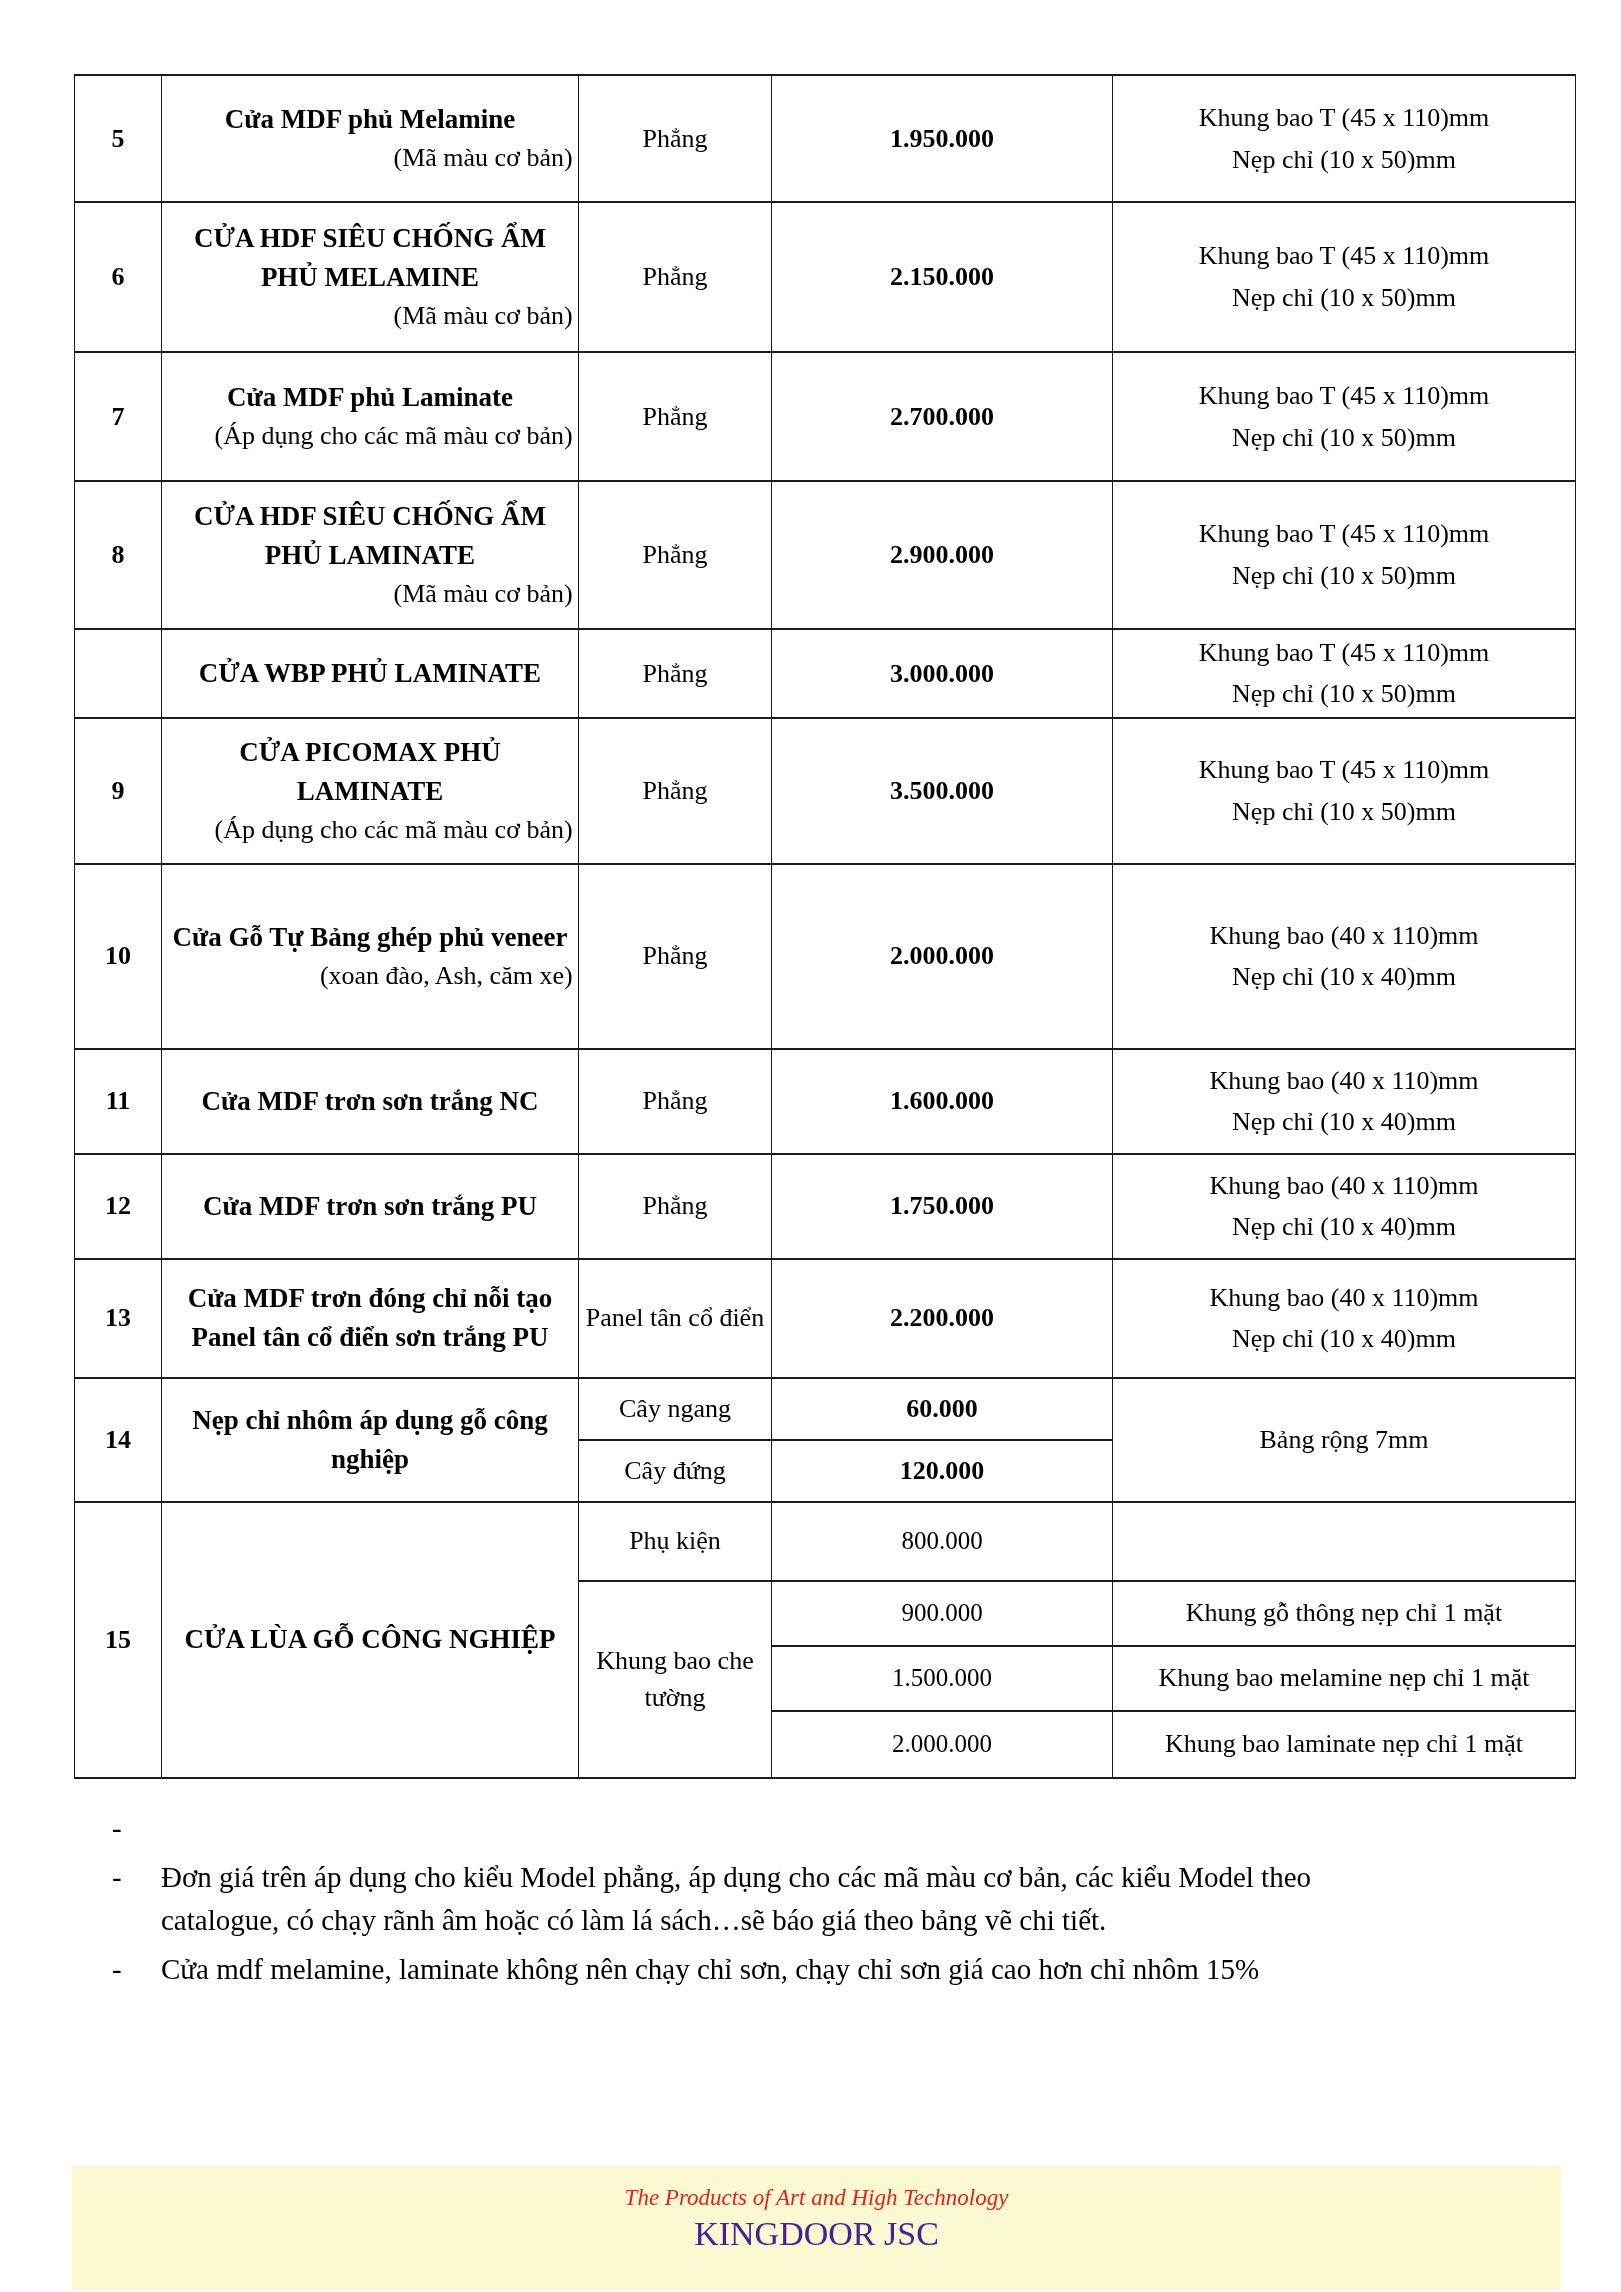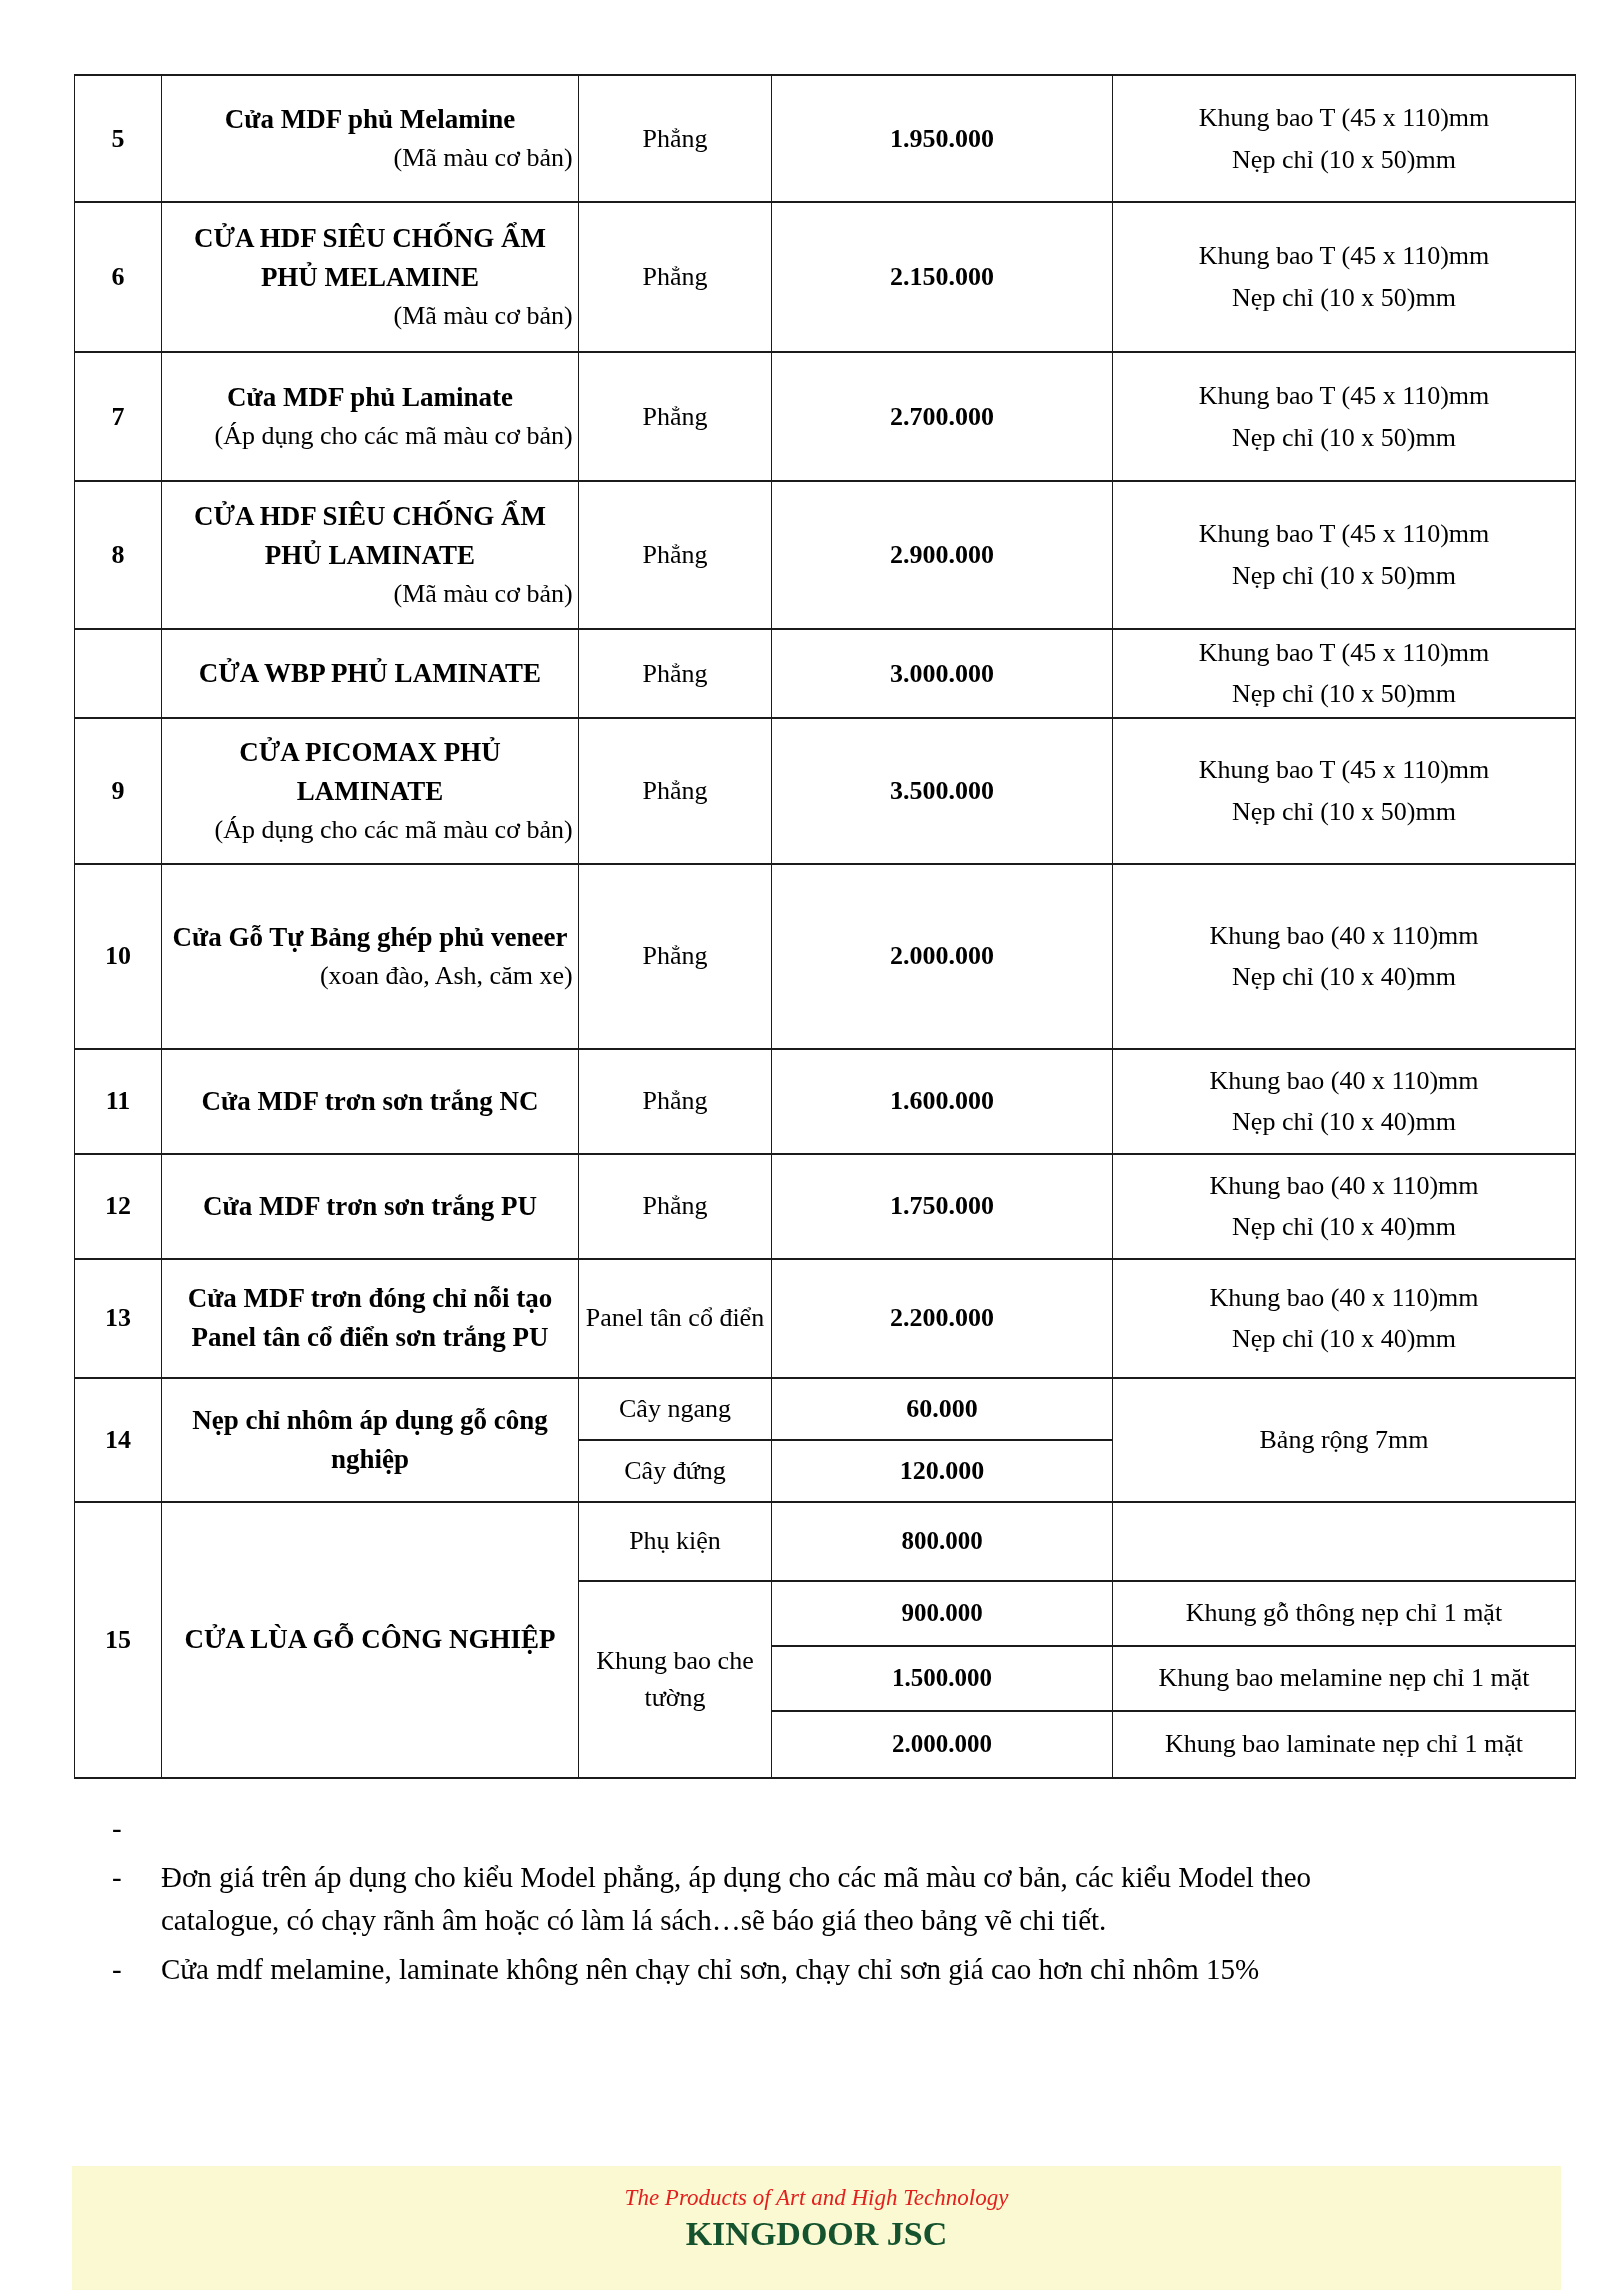--- a/index.html
+++ b/index.html
@@ -28,21 +28,21 @@
     line-height:1.45;
     overflow:hidden;
   }
   td.c-no{font-weight:bold;font-size:27px;}
   td.c-name{padding:1.8px 36px;}
   .nm{display:block;font-weight:bold;font-size:27px;line-height:1.45;}
   .nt{display:block;font-weight:normal;font-size:26px;line-height:1.45;text-align:right;}
   .nt:empty{display:none;}
   td.c-style{font-size:26px;}
   td.c-price{font-weight:bold;font-size:27px;}
-  td.c-price.reg{font-weight:bold;font-size:25px;}
+  td.c-price.reg{font-weight:normal;font-size:25px;}
   .fl{display:block;line-height:1.6;}
   .fl:empty{display:none;}
   
   .notes{
     position:absolute;left:49px;top:1807px;width:1522px;
     font-size:29px;line-height:1.5;
   }
   .notes-head{margin-bottom:9px;}
   .notes-head .deg{font-size:19.7px;vertical-align:super;}
   .notes-head .gh{text-decoration:underline;}
@@ -55,22 +55,22 @@
     position:absolute;left:72px;top:2166px;width:1489px;height:124px;
     background:#fbf9d2;
     text-align:center;
     padding-top:18px;box-sizing:border-box;
   }
   .footer .f1{
     font-style:italic;font-size:23px;line-height:1.2;
     color:#e2201e;
   }
   .footer .f2{
-    font-weight:bold;font-size:34px;line-height:1.3;
-    color:#14532d;
+    font-weight:normal;font-size:34px;line-height:1.3;
+    color:#4c1d95;
   }
 </style>
 </head>
 <body>
 
 <div id="page">
 
   <table class="price">
     <colgroup>
       <col style="width:87px">

